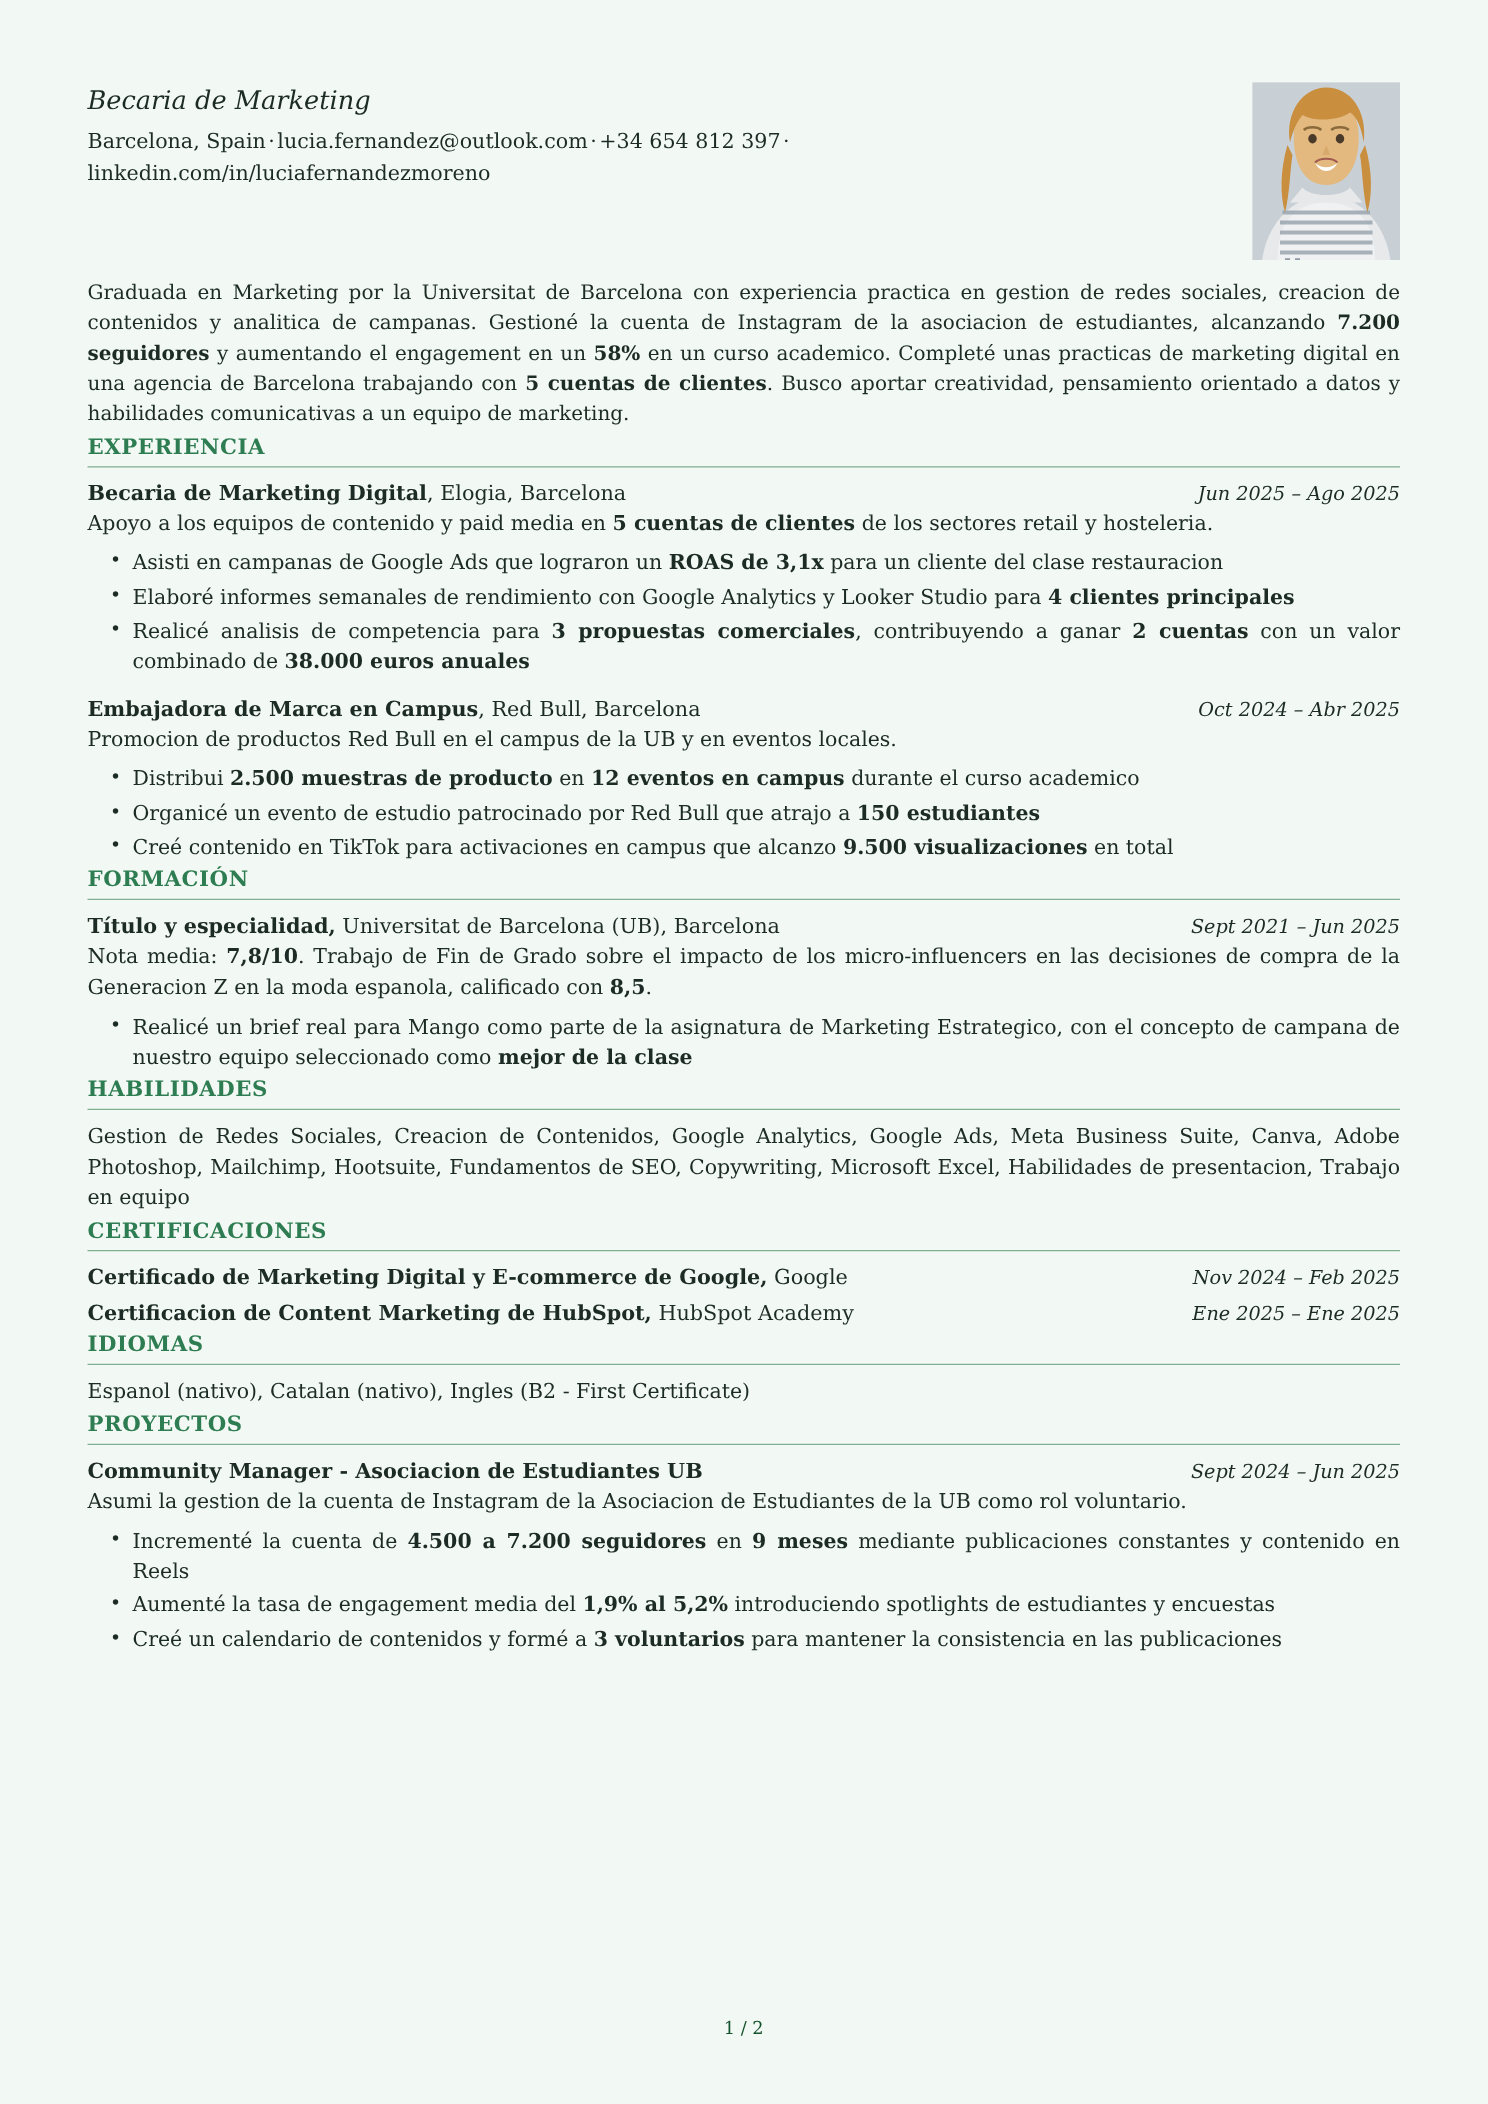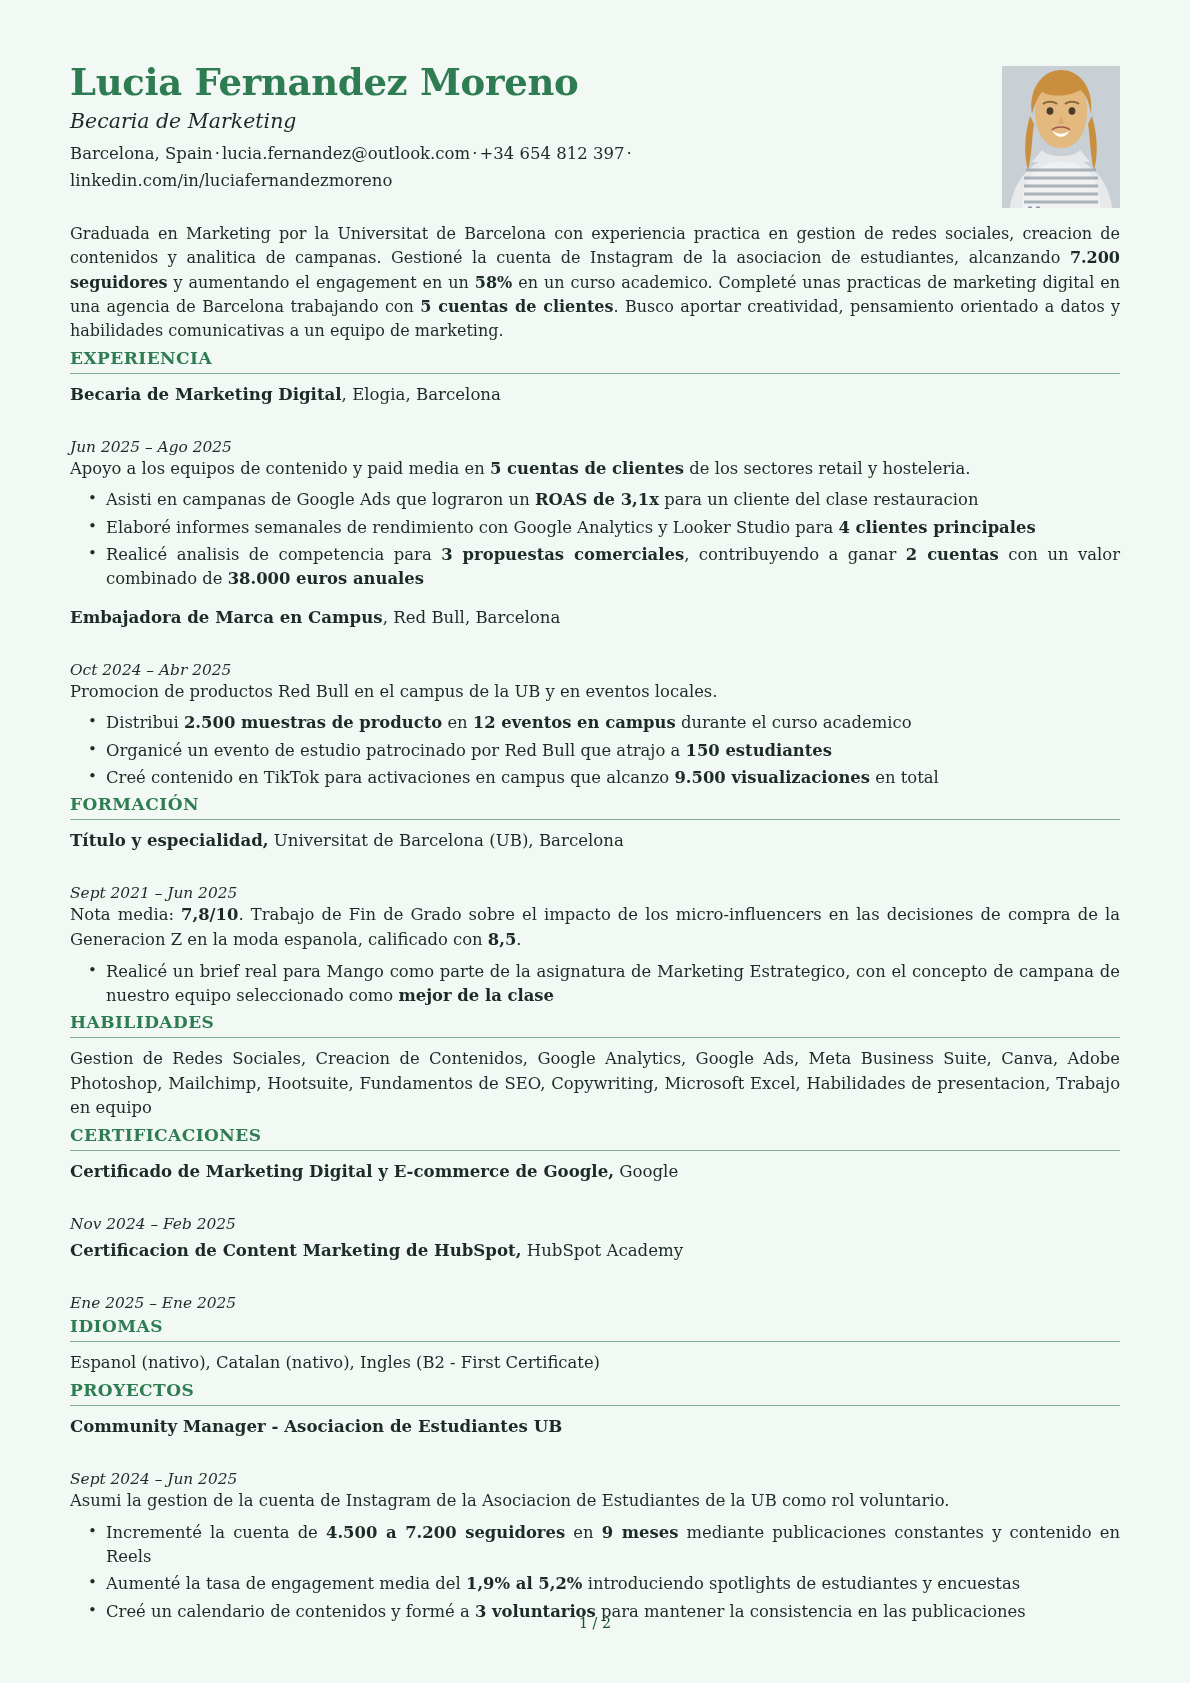--- a/index.html
+++ b/index.html
@@ -88,21 +88,20 @@
     margin-bottom: 9px;
   }
 
   .entry { margin-top: 2px; }
   .entry + .entry { margin-top: 14px; }
   .entry-head {
     display: flex;
     align-items: baseline;
     justify-content: space-between;
     gap: 32px;
-    flex-direction: column;
   }
   .entry-heading {
     font-size: 16.6px;
     line-height: 1.4;
   }
   .entry-heading .pos { font-weight: 700; }
   .entry-date {
     font-style: italic;
     font-size: 15.4px;
     white-space: nowrap;
@@ -156,21 +155,20 @@
     color: #14532d;
   }
 </style>
 </head>
 <body>
 
 <div class="page">
 
   <div class="header">
     <div class="header-left">
-      <div class="name">Lucia Fernandez Moreno</div>
       <div class="title-role">Becaria de Marketing</div>
       <div class="contact">
         <span>Barcelona, Spain</span><span class="sep">·</span><span>lucia.fernandez@outlook.com</span><span class="sep">·</span><span>+34 654 812 397</span><span class="sep">·</span>
         <span>linkedin.com/in/luciafernandezmoreno</span>
       </div>
     </div>
     <div class="photo">
       <svg viewBox="0 0 118 142" preserveAspectRatio="xMidYMid slice" aria-hidden="true">
         <rect x="0" y="0" width="118" height="142" fill="#c3cbd2"></rect>
         <rect x="0" y="0" width="118" height="142" fill="#c8d0d6"></rect>

